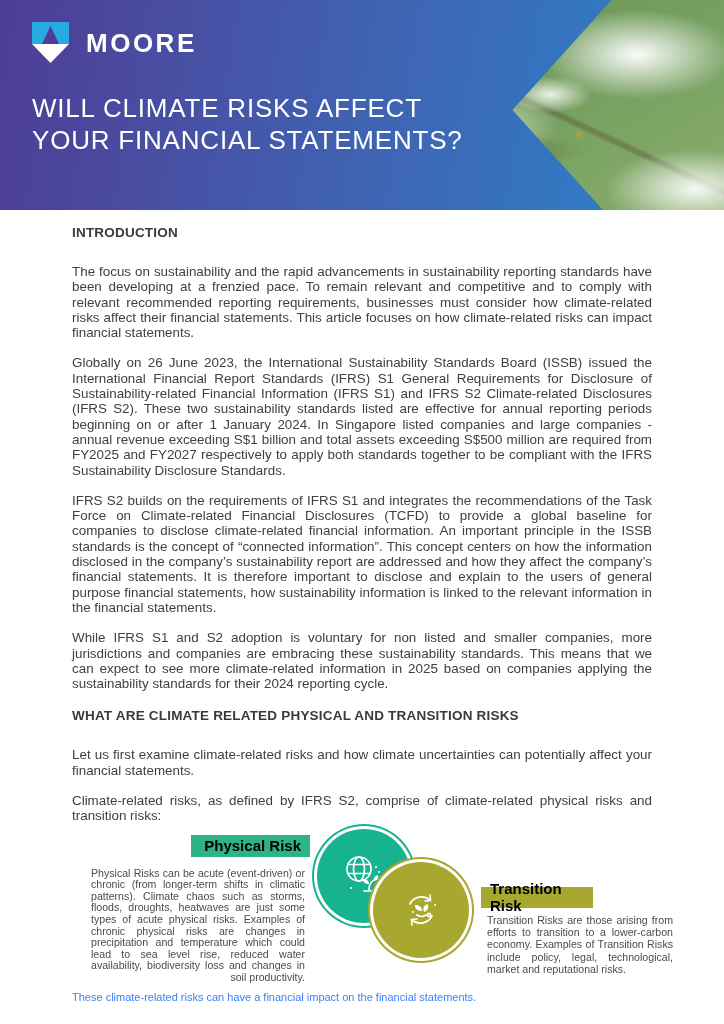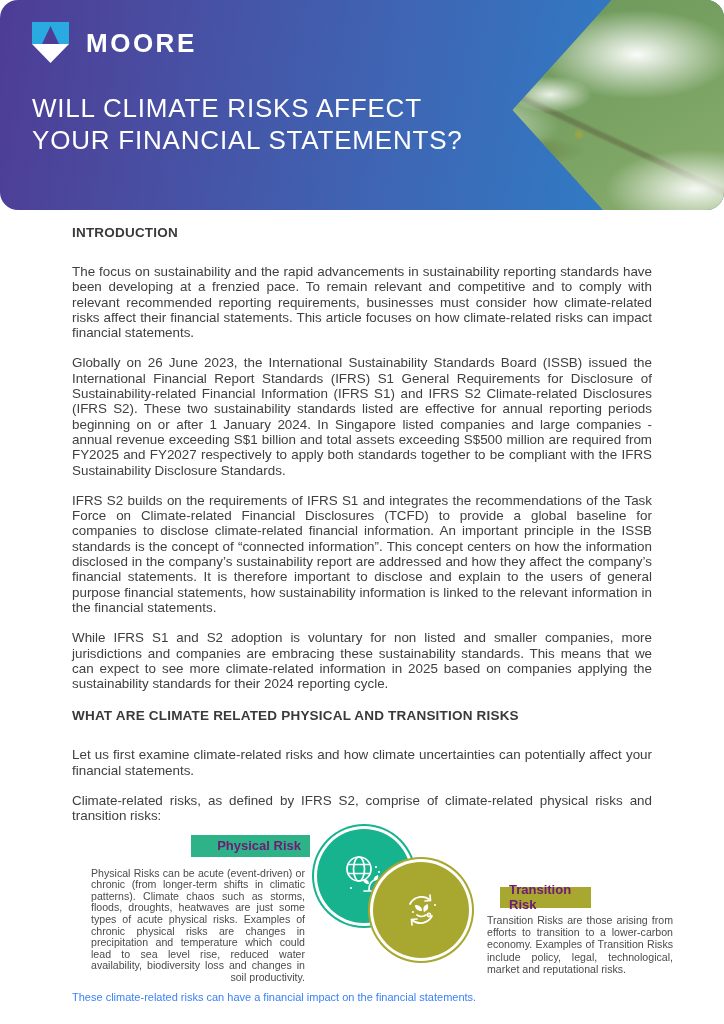--- a/index.html
+++ b/index.html
@@ -8,21 +8,20 @@
   .page {
     position:relative; width:724px; height:1024px; margin:0 auto;
     background:#ffffff; overflow:hidden; color:#404040;
   }
 
   
   .header {
     position:relative; width:724px; height:210px;
     background:linear-gradient(100deg, #4e3c96 0%, #4a4a9f 18%, #3e66b4 55%, #2f7dc6 88%, #3384cb 100%);
     overflow:hidden;
-    border-radius:18px;
   }
   .hero-photo {
     position:absolute; inset:0;
     clip-path:polygon(70.8% 52.4%, 84.5% 0%, 100% 0%, 100% 100%, 83.3% 100%);
     background-color:#749c60;
     background-image:
       radial-gradient(ellipse 95px 45px at 44% 36%, rgba(255,255,255,0.97), rgba(255,255,255,0) 72%),
       radial-gradient(ellipse 135px 62px at 88% 26%, rgba(255,255,255,0.97), rgba(255,255,255,0) 72%),
       radial-gradient(ellipse 150px 52px at 62% 60%, rgba(255,255,255,0.92), rgba(255,255,255,0) 74%),
       radial-gradient(ellipse 125px 55px at 96% 90%, rgba(255,255,255,0.92), rgba(255,255,255,0) 72%),
@@ -57,29 +56,29 @@
     text-align:justify;
   }
   .para + .para { margin-top:15px; }
   .h-section {
     margin-top:17px; font-size:13.5px; font-weight:bold; color:#3a3a3a; letter-spacing:0.2px;
   }
 
   
   .risk-wrap { position:relative; height:147px; margin-top:5px; }
   .risk-label {
-    position:absolute; color:#701a75; font-weight:bold; font-size:13px;
+    position:absolute; color:#000000; font-weight:bold; font-size:15px;
     display:flex; align-items:center;
   }
   .label-physical {
     left:119px; top:6px; width:119px; height:22px;
     background:#2eb287; justify-content:flex-end; padding-right:9px;
   }
   .label-transition {
-    left:428px; top:58px; width:91px; height:21px;
+    left:409px; top:58px; width:112px; height:21px;
     background:#a8a72f; justify-content:flex-start; padding-left:9px;
   }
   .risk-text {
     position:absolute; font-size:10.6px; line-height:11.6px; color:#4b4b4b;
     text-align:justify;
   }
   .text-physical { left:19px; top:39px; width:214px; text-align-last:right; }
   .text-transition { left:415px; top:85px; width:186px; line-height:12.4px; }
   .risk-circle {
     position:absolute; border-radius:50%;

